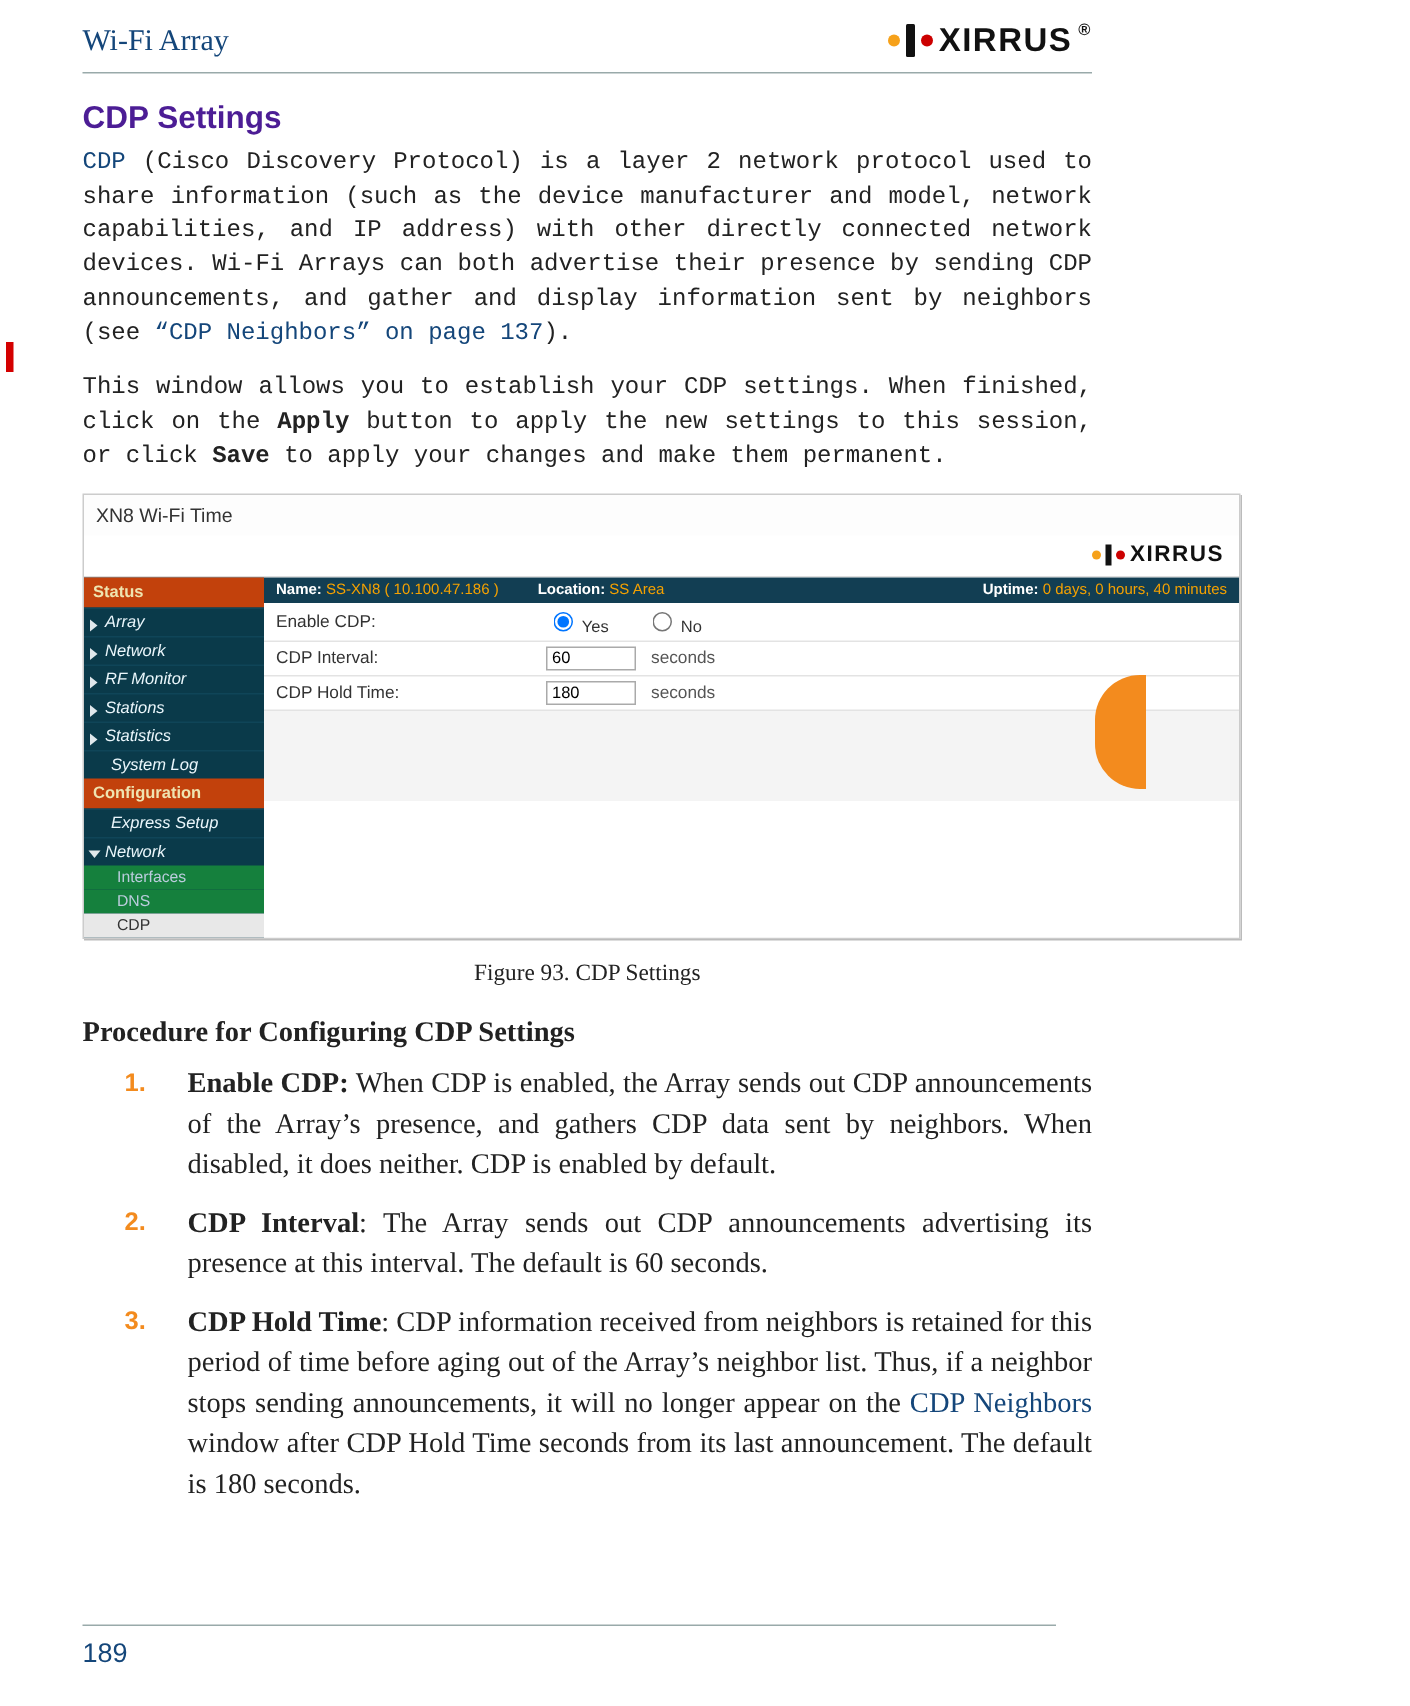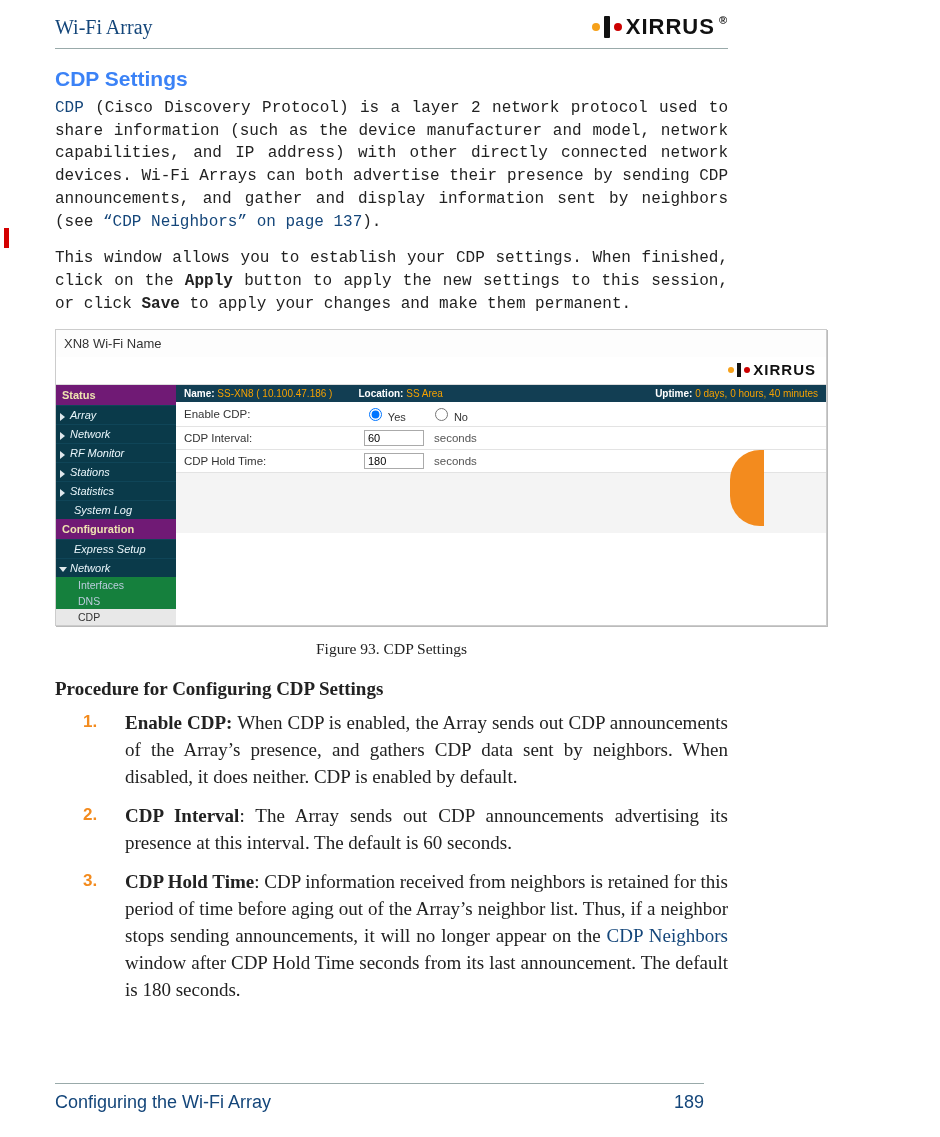--- a/index.html
+++ b/index.html
@@ -73,21 +73,21 @@
     height: 76px;
     background: #f38b1e;
     border-top-left-radius: 30px;
     border-bottom-left-radius: 30px;
   }
   
   h2.section {
     margin: 0 0 6px 0;
     font-family: Arial, Helvetica, sans-serif;
     font-weight: 700;
-    color: #3b82f6;
+    color: #4c1d95;
     font-size: 21px;
   }
   .body-text {
     font-size: 16px;
     line-height: 1.42;
     text-align: justify;
     margin: 0 0 14px 0;
     font-family: Liberation Mono, monospace;
   }
   .link { color: #14467a; }
@@ -126,21 +126,21 @@
   .shot-main {
     display: flex;
   }
   .sidebar {
     width: 120px;
     background: #0a3a4a;
     color: #eaf6fb;
     font-size: 11px;
   }
   .side-head {
-    background: #701a75;
+    background: #c2410c;
     color: #efe4b0;
     font-weight: bold;
     padding: 4px 6px;
   }
   .side-item {
     padding: 3px 6px 3px 14px;
     position: relative;
     border-top: 1px solid #0f4558;
     font-style: italic;
   }
@@ -298,21 +298,21 @@
   <p class="body-text">
     <span class="link">CDP</span><span> (Cisco Discovery Protocol) is a layer 2 network protocol used to share information (such as the device manufacturer and model, network capabilities, and IP address) with other directly connected network devices. Wi-Fi Arrays can both advertise their presence by sending CDP announcements, and gather and display information sent by neighbors (see </span><span class="link">“CDP Neighbors” on page 137</span><span>).</span>
   </p>
 
   <p class="body-text">
     <span>This window allows you to establish your CDP settings. When finished, click on the </span><span class="bold">Apply</span><span> button to apply the new settings to this session, or click </span><span class="bold">Save</span><span> to apply your changes and make them permanent.</span>
   </p>
 
   <div class="figure">
     <div class="shot">
-      <div class="shot-title">XN8 Wi-Fi Name</div>
+      <div class="shot-title">XN8 Wi-Fi Time</div>
       <div class="shot-logo-row">
         <div class="shot-logo">
           <span class="dot" style="width:6px;height:6px;background:#f6a11a;border-radius:50%"></span>
           <span style="display:inline-block;width:4px;height:14px;background:#111"></span>
           <span class="dot" style="width:6px;height:6px;background:#c00;border-radius:50%"></span>
           <span>XIRRUS</span>
         </div>
       </div>
       <div class="shot-main">
         <div class="sidebar">
@@ -361,17 +361,16 @@
   <div class="proc-head">Procedure for Configuring CDP Settings</div>
   <ol class="proc">
     <li><span class="bold">Enable CDP:</span><span> When CDP is enabled, the Array sends out CDP announcements of the Array’s presence, and gathers CDP data sent by neighbors. When disabled, it does neither. CDP is enabled by default.</span></li>
     <li><span class="bold">CDP Interval</span><span>: The Array sends out CDP announcements advertising its presence at this interval. The default is 60 seconds.</span></li>
     <li><span class="bold">CDP Hold Time</span><span>: CDP information received from neighbors is retained for this period of time before aging out of the Array’s neighbor list. Thus, if a neighbor stops sending announcements, it will no longer appear on the </span><span class="link">CDP Neighbors</span><span> window after CDP Hold Time seconds from its last announcement. The default is 180 seconds.</span></li>
   </ol>
 
   <div class="footer">
     <hr class="footer-line">
     <div class="footer-row">
-      <span>Configuring the Wi-Fi Array</span>
       <span>189</span>
     </div>
   </div>
 </div>
 
 </body></html>

